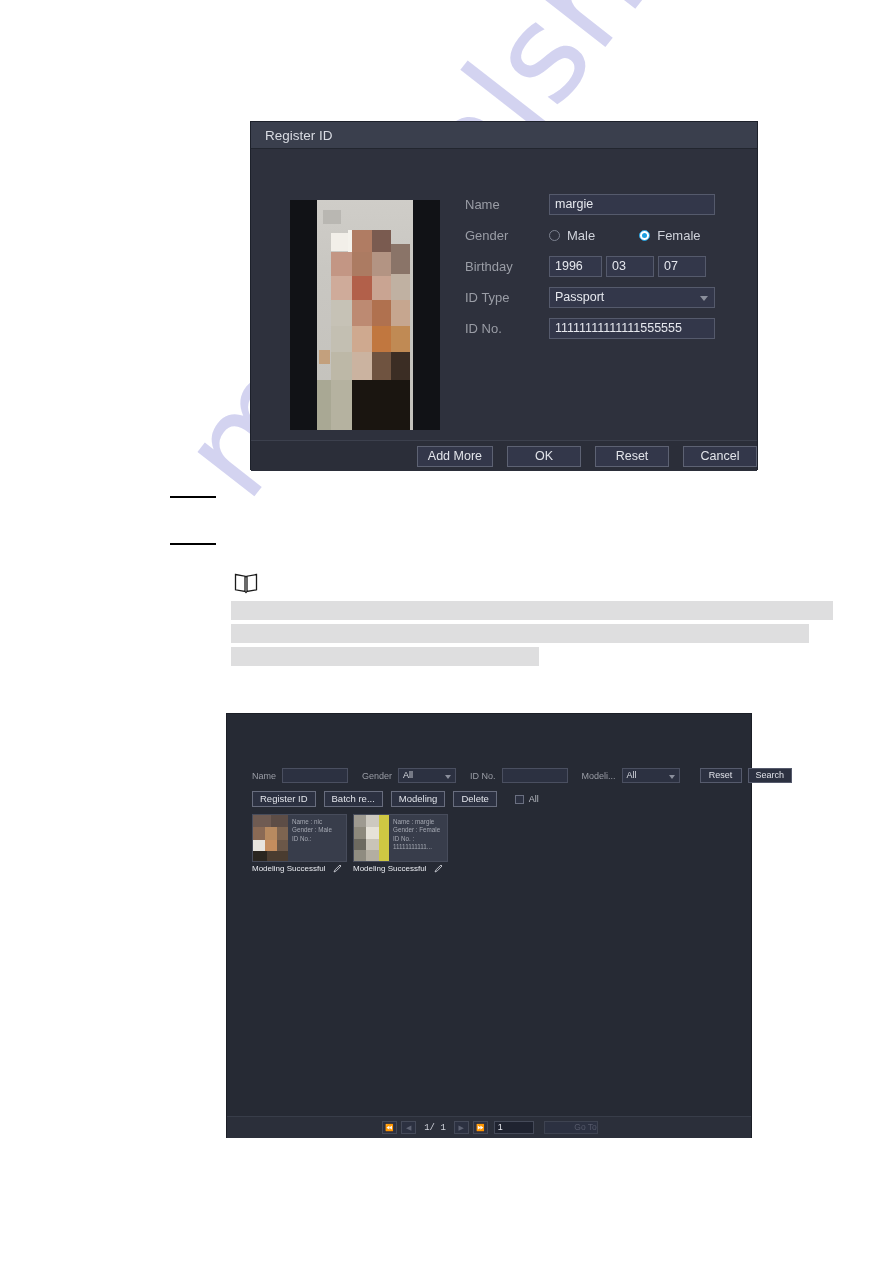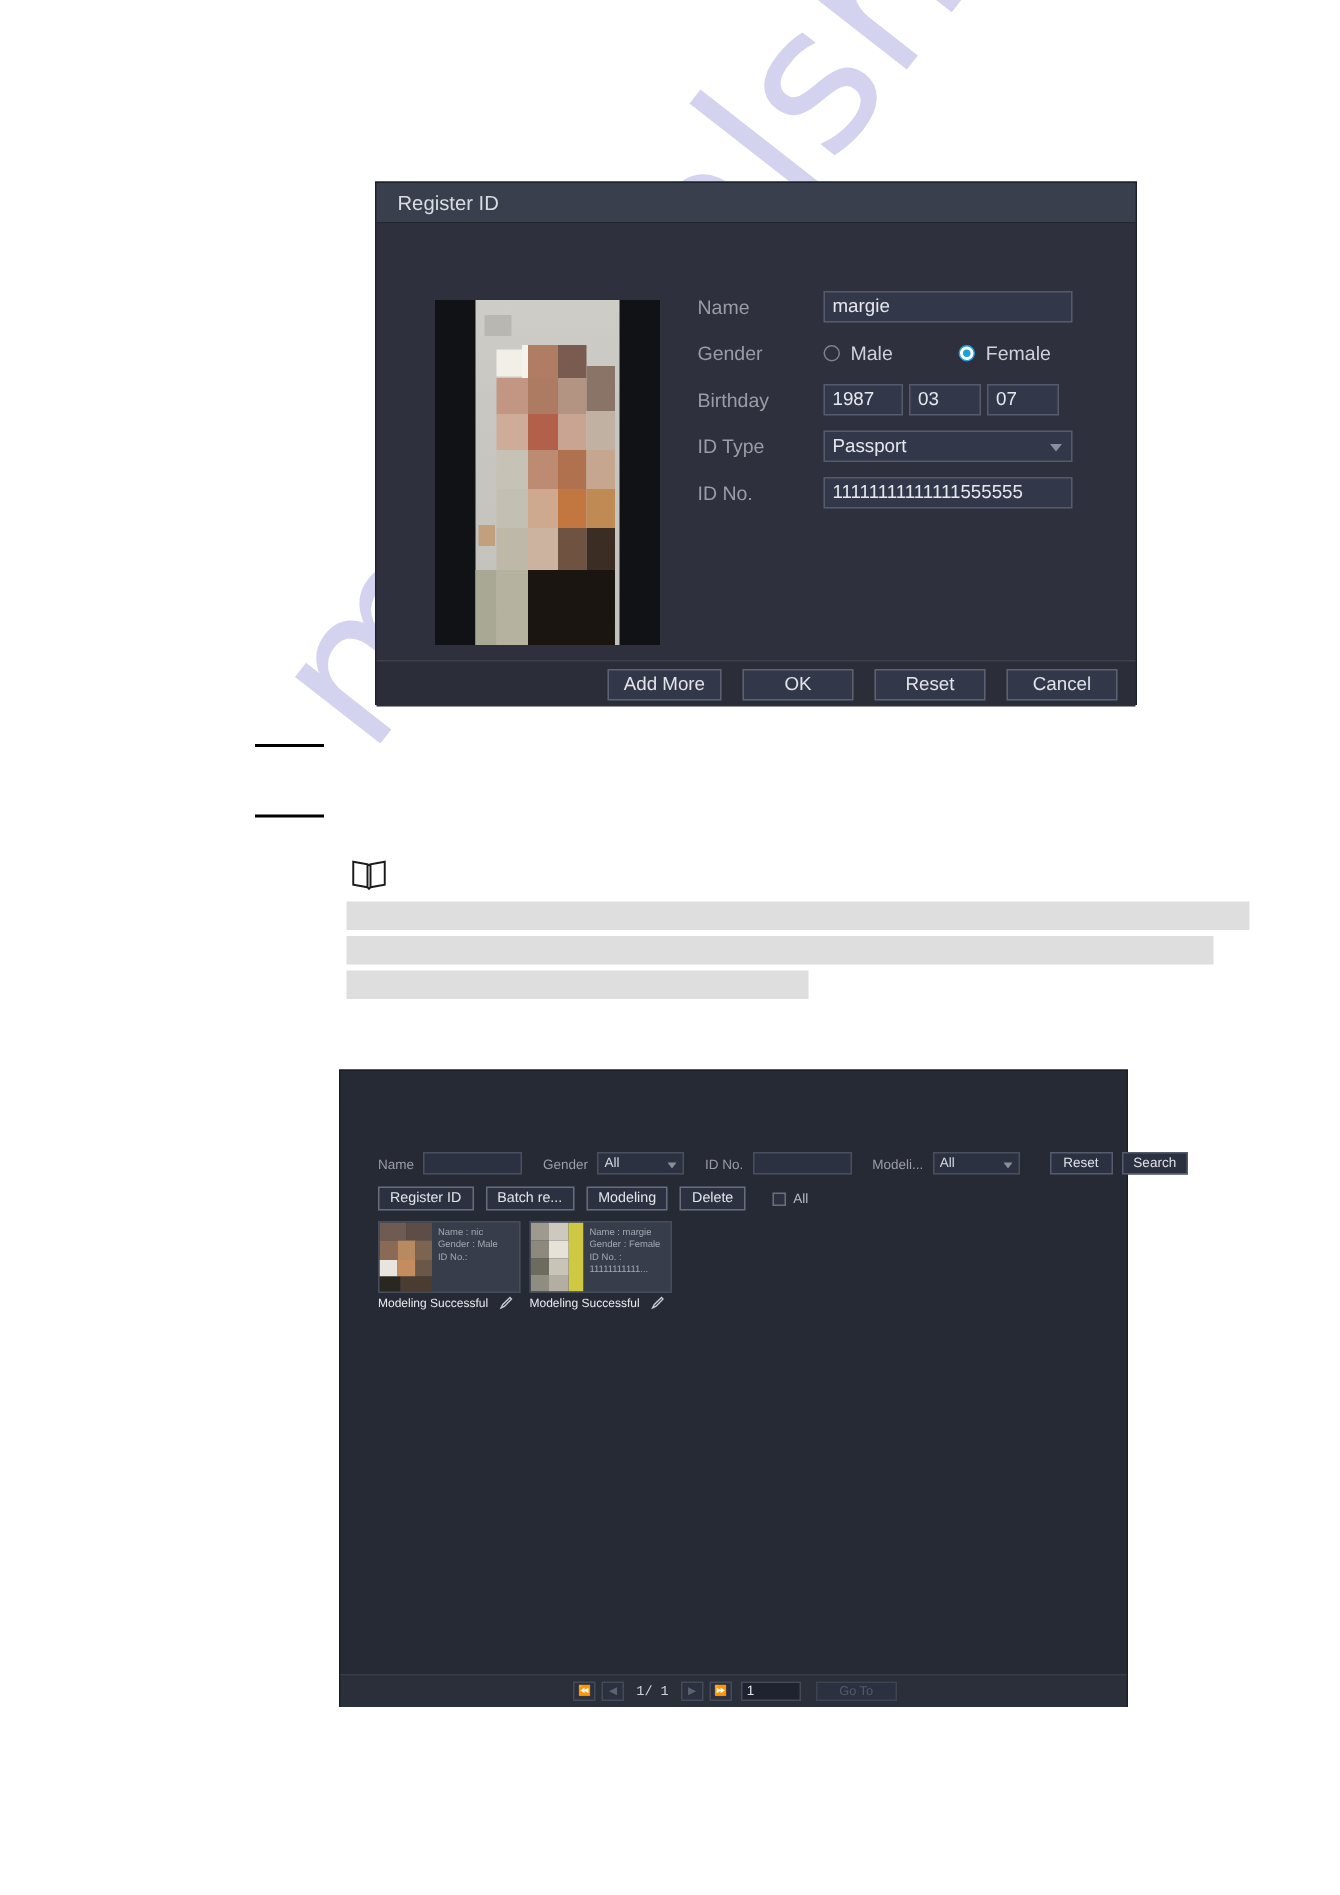--- a/index.html
+++ b/index.html
@@ -221,21 +221,20 @@
     position: absolute;
     left: 0;
     top: 318px;
     width: 100%;
     height: 31px;
     background: #2b2e39;
     border-top: 1px solid #3c404d;
     display: flex;
     align-items: center;
     justify-content: flex-end;
-    padding-right: 12px;
     box-sizing: border-box;
   }
   .nvr-btn {
     box-sizing: border-box;
     height: 21px;
     min-width: 74px;
     padding: 0 10px;
     margin-left: 14px;
     background: #33374a;
     border: 1px solid #5d6273;
@@ -462,21 +461,21 @@
     font-family: "Liberation Sans", sans-serif;
   }
   .pg-goto {
     box-sizing: border-box;
     width: 54px; height: 13px;
     background: #2c3141;
     border: 1px solid #3e4351;
     color: #55596a;
     font-size: 8.5px;
     line-height: 11px;
-    text-align: center;
+    text-align: right;
     margin-left: 6px;
     font-family: "Liberation Sans", sans-serif;
   }
 </style>
 </head>
 <body>
 
 <div class="rule-line" style="left:170px; top:496px; width:46px;"></div>
 <div class="rule-line" style="left:170px; top:543px; width:46px;"></div>
 
@@ -547,21 +546,21 @@
           <span>Male</span>
         </div>
         <div class="radio-wrap">
           <span class="radio on"></span>
           <span>Female</span>
         </div>
       </div>
 
       <div class="frow">
         <span class="flabel">Birthday</span>
-        <div class="finput yr">1987</div>
+        <div class="finput yr">1996</div>
         <div class="finput md">03</div>
         <div class="finput md">07</div>
       </div>
 
 
       <div class="frow">
         <span class="flabel">ID Type</span>
         <div class="fselect">
           <span>Passport</span>
           <span class="caret"></span>

